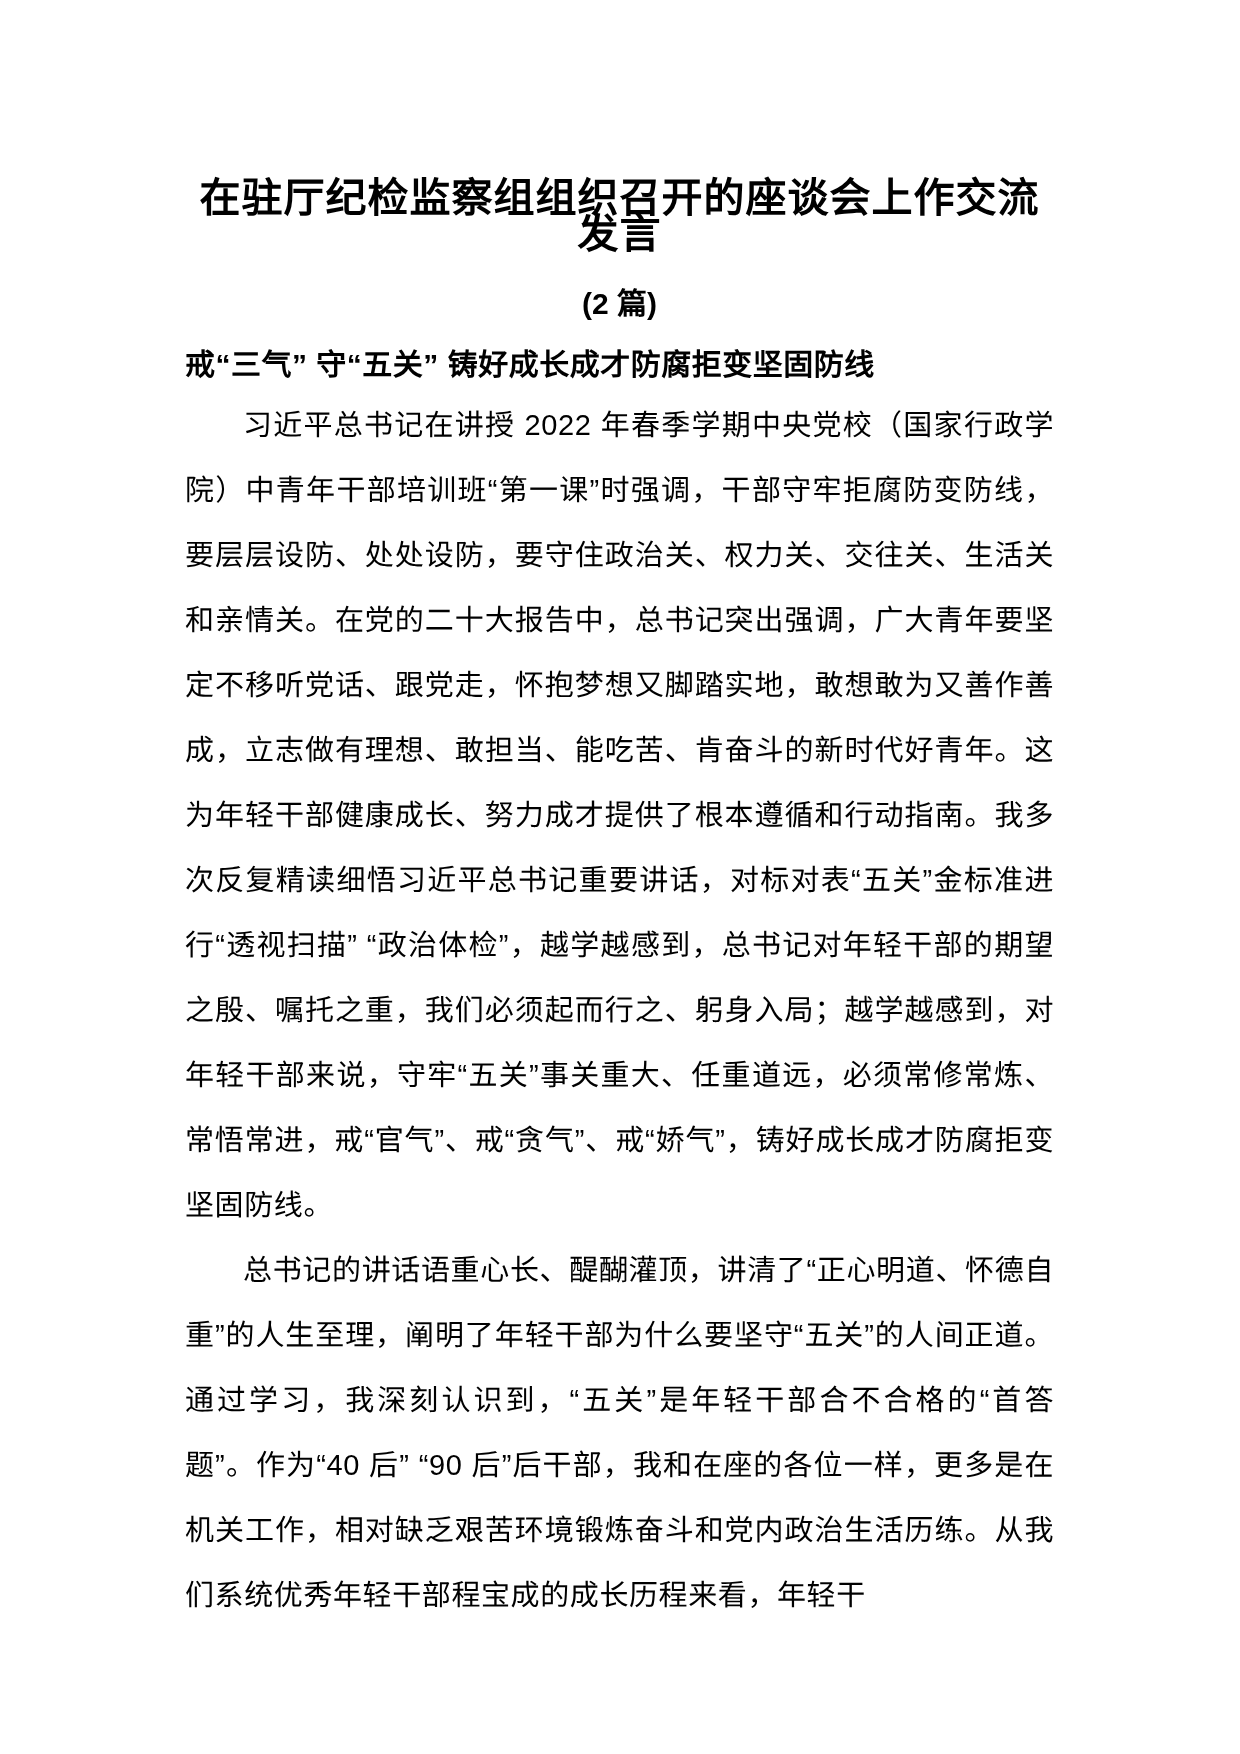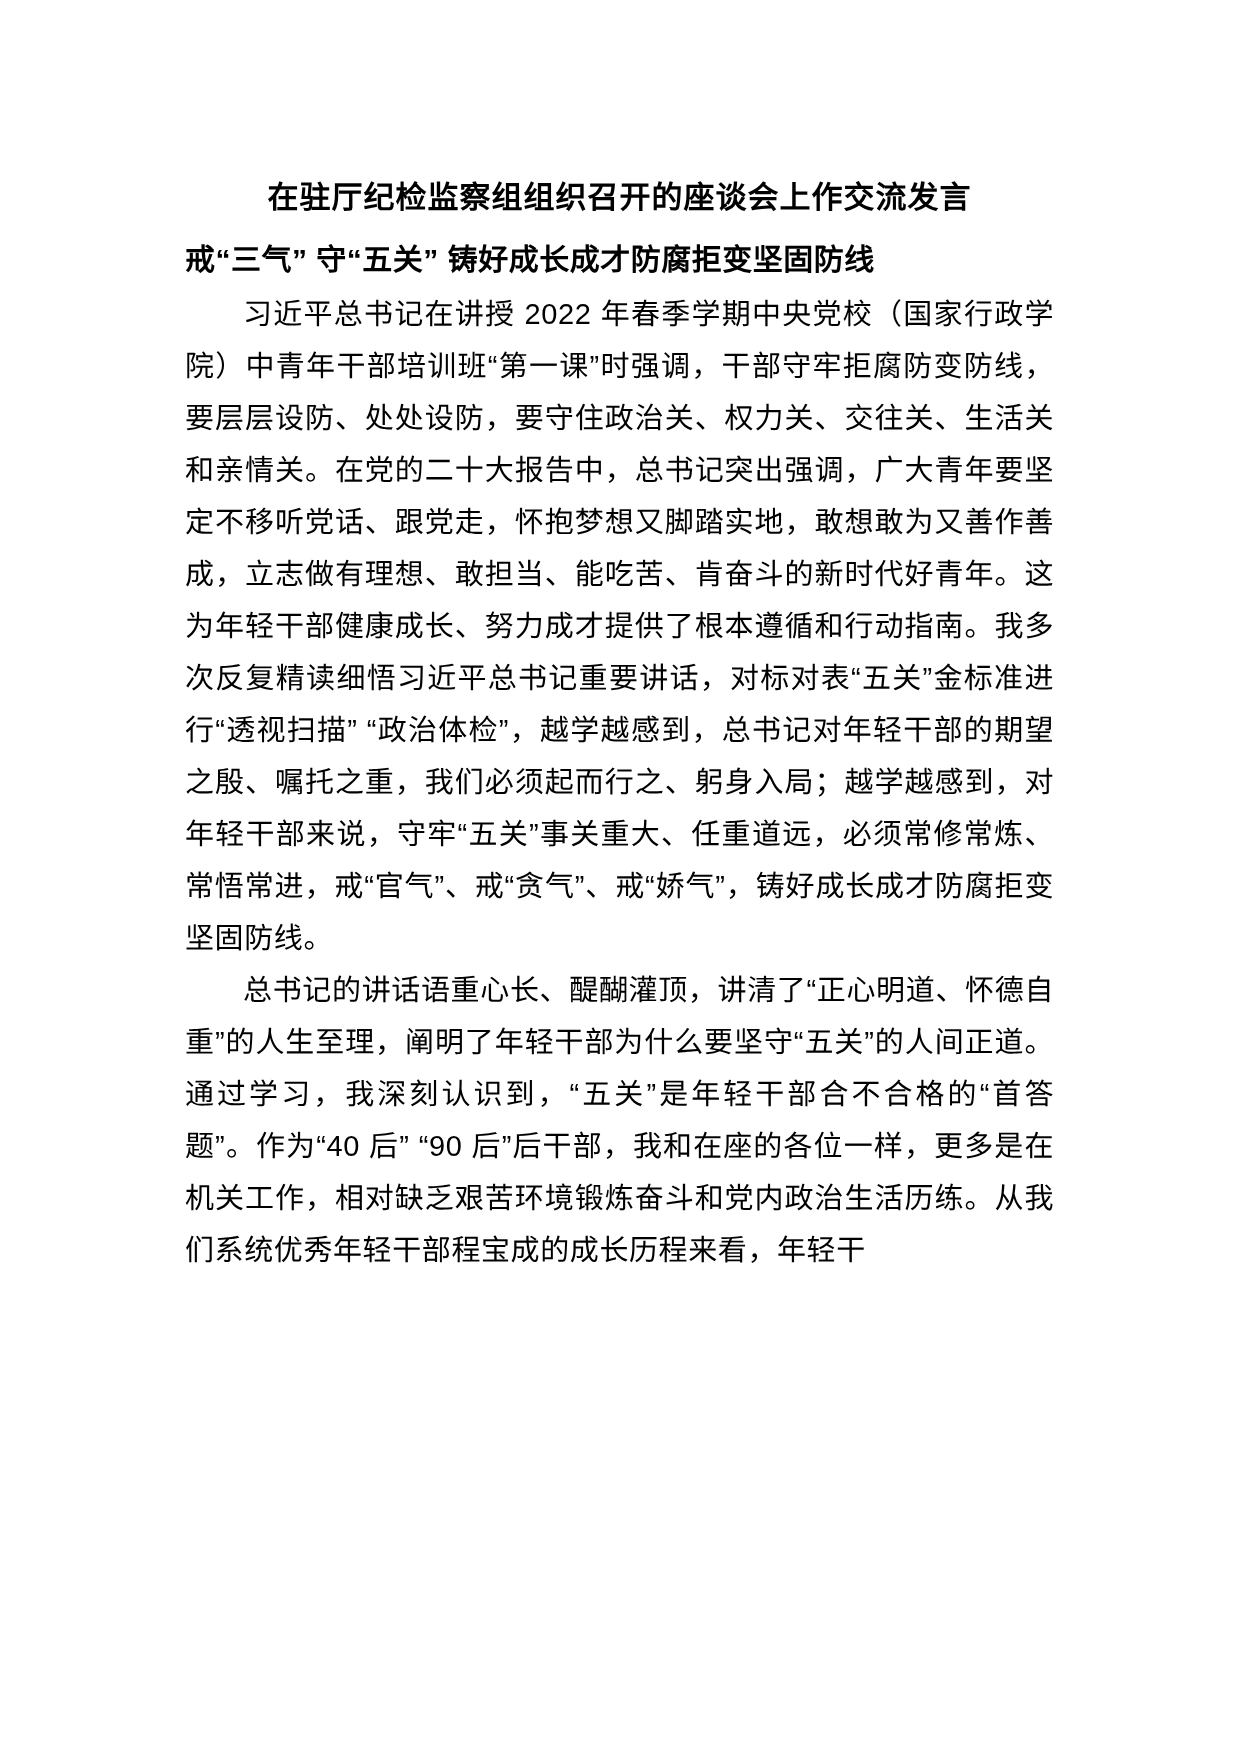--- a/index.html
+++ b/index.html
@@ -13,21 +13,21 @@
     height: 1754px;
     margin: 0 auto;
     background: #ffffff;
     box-sizing: border-box;
     padding: 180px 186px 0 185px;
     overflow: hidden;
     color: #000000;
     font-family: "Liberation Sans", "DejaVu Sans", sans-serif;
   }
   .doc-title {
-    font-size: 31px;
+    font-size: 41px;
     font-weight: 700;
     line-height: 36px;
     text-align: center;
     margin: 0;
     letter-spacing: 1px;
   }
   .doc-count {
     font-size: 30px;
     font-weight: 700;
     line-height: 35px;
@@ -37,36 +37,37 @@
   .section-title {
     font-size: 30px;
     font-weight: 700;
     line-height: 35px;
     margin: 26px 0 0 0;
     letter-spacing: 0.5px;
   }
   .body-paragraph {
     font-size: 29px;
     font-weight: 400;
-    line-height: 52px;
+    line-height: 65px;
     text-align: justify;
     text-justify: inter-ideograph;
     text-indent: 2em;
     letter-spacing: 0.6px;
     margin: 0;
   }
   .body-paragraph.first {
     margin-top: 11px;
   }
 </style>
 </head>
 <body>
 
 <div class="page">
   <h1 class="doc-title">在驻厅纪检监察组组织召开的座谈会上作交流发言</h1>
 
+  <div class="doc-count">(2 篇)</div>
 
   <h2 class="section-title">戒“三气” 守“五关” 铸好成长成才防腐拒变坚固防线</h2>
 
   <p class="body-paragraph first">习近平总书记在讲授 2022 年春季学期中央党校（国家行政学院）中青年干部培训班“第一课”时强调，干部守牢拒腐防变防线，要层层设防、处处设防，要守住政治关、权力关、交往关、生活关和亲情关。在党的二十大报告中，总书记突出强调，广大青年要坚定不移听党话、跟党走，怀抱梦想又脚踏实地，敢想敢为又善作善成，立志做有理想、敢担当、能吃苦、肯奋斗的新时代好青年。这为年轻干部健康成长、努力成才提供了根本遵循和行动指南。我多次反复精读细悟习近平总书记重要讲话，对标对表“五关”金标准进行“透视扫描” “政治体检”，越学越感到，总书记对年轻干部的期望之殷、嘱托之重，我们必须起而行之、躬身入局；越学越感到，对年轻干部来说，守牢“五关”事关重大、任重道远，必须常修常炼、常悟常进，戒“官气”、戒“贪气”、戒“娇气”，铸好成长成才防腐拒变坚固防线。</p>
 
   <p class="body-paragraph">总书记的讲话语重心长、醍醐灌顶，讲清了“正心明道、怀德自重”的人生至理，阐明了年轻干部为什么要坚守“五关”的人间正道。通过学习，我深刻认识到，“五关”是年轻干部合不合格的“首答题”。作为“40 后” “90 后”后干部，我和在座的各位一样，更多是在机关工作，相对缺乏艰苦环境锻炼奋斗和党内政治生活历练。从我们系统优秀年轻干部程宝成的成长历程来看，年轻干</p>
 </div>
 
 </body></html>

